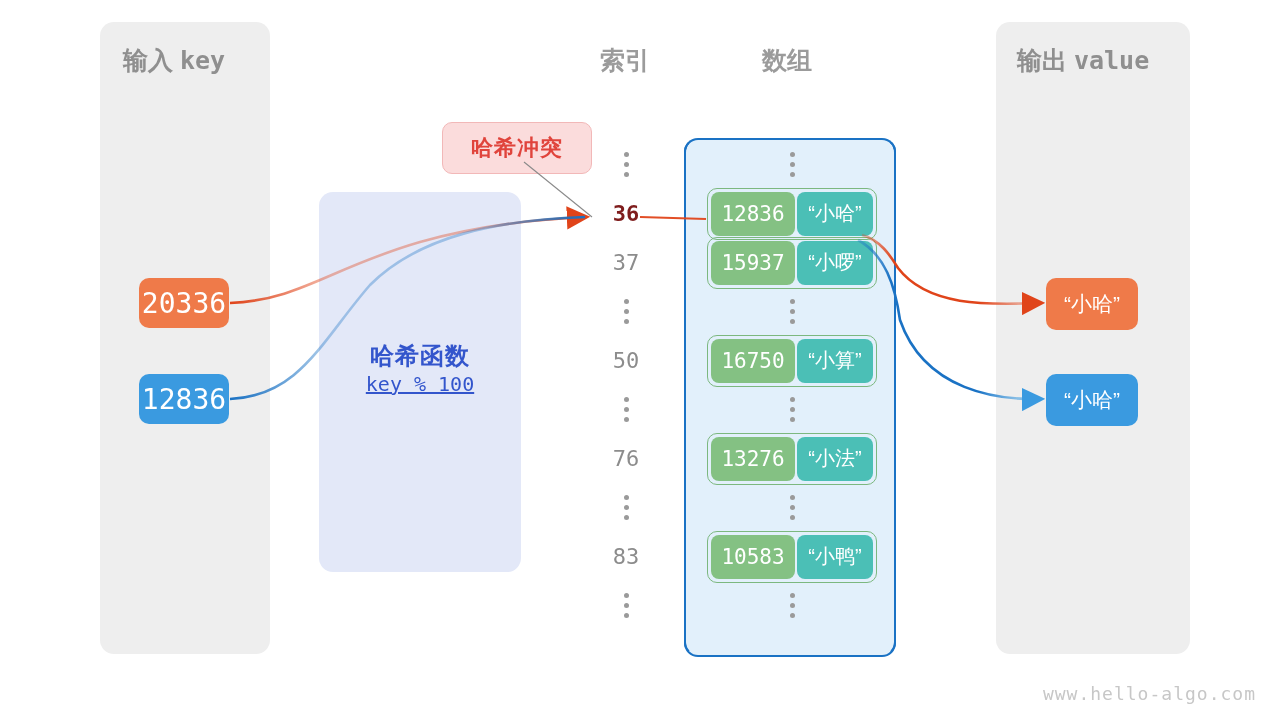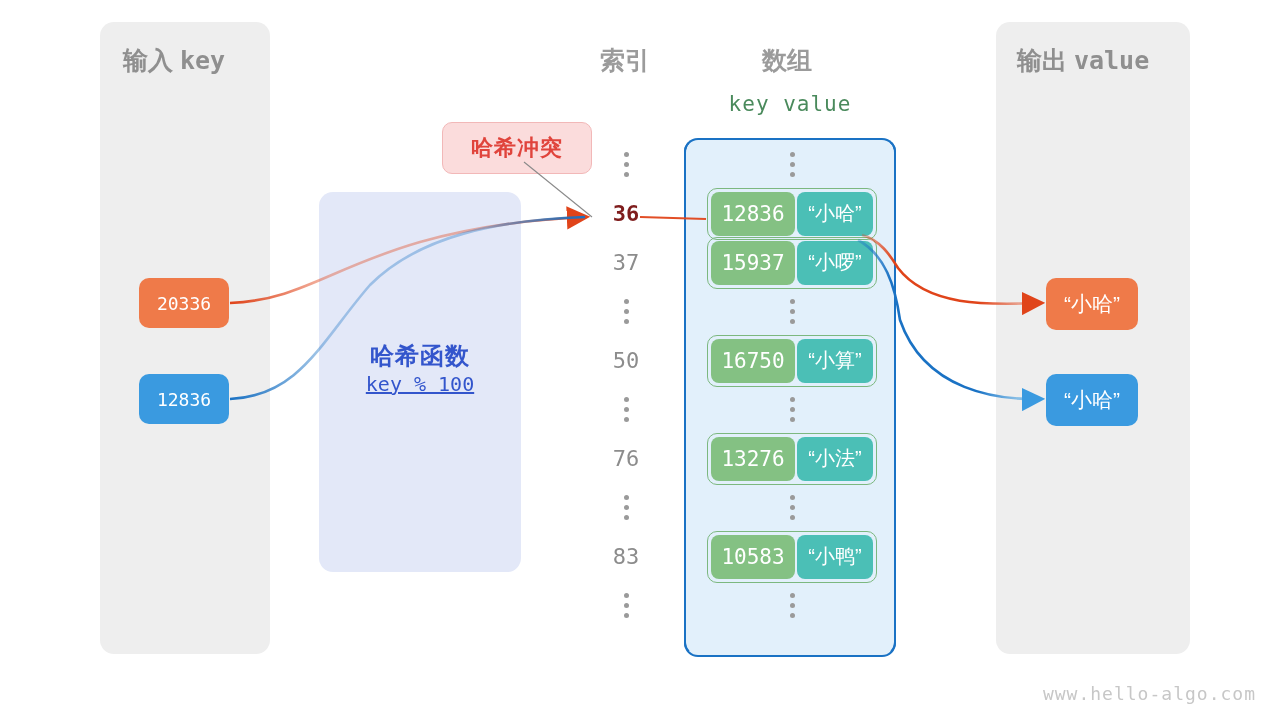--- a/index.html
+++ b/index.html
@@ -88,21 +88,21 @@
     font-family: "DejaVu Sans Mono", "Liberation Mono", monospace;
     font-size: 20px;
     text-decoration: underline;
   }
 
   
   .chip {
     position: absolute;
     border-radius: 10px;
     color: #ffffff;
-    font-size: 18px;
+    font-size: 28px;
     display: flex;
     align-items: center;
     justify-content: center;
     white-space: nowrap;
     font-family: "DejaVu Sans Mono", "Liberation Mono", monospace;
   }
   .chip.orange { background: #ef7a49; }
   .chip.blue   { background: #3a9ae0; }
   .chip.cjk { font-family: "Liberation Sans", "DejaVu Sans", sans-serif; font-size: 21px; }
 
@@ -274,21 +274,20 @@
     <span>输入</span>
     <span class="mono-part">key</span>
   </div>
   <div class="panel-title" id="title-output">
     <span>输出</span>
     <span class="mono-part">value</span>
   </div>
 
   <div class="col-header" id="header-index">索引</div>
   <div class="col-header" id="header-array">数组</div>
-  <div id="header-kv">key  value</div>
 
   <div id="hash-box"></div>
   <div id="hash-text">
     <div class="hf-title">哈希函数</div>
     <div class="hf-formula">key % 100</div>
   </div>
 
   <div class="chip orange" id="key-0" style="background: rgb(239, 122, 73);">20336</div>
   <div class="chip blue" id="key-1" style="background: rgb(58, 154, 224);">12836</div>
 

